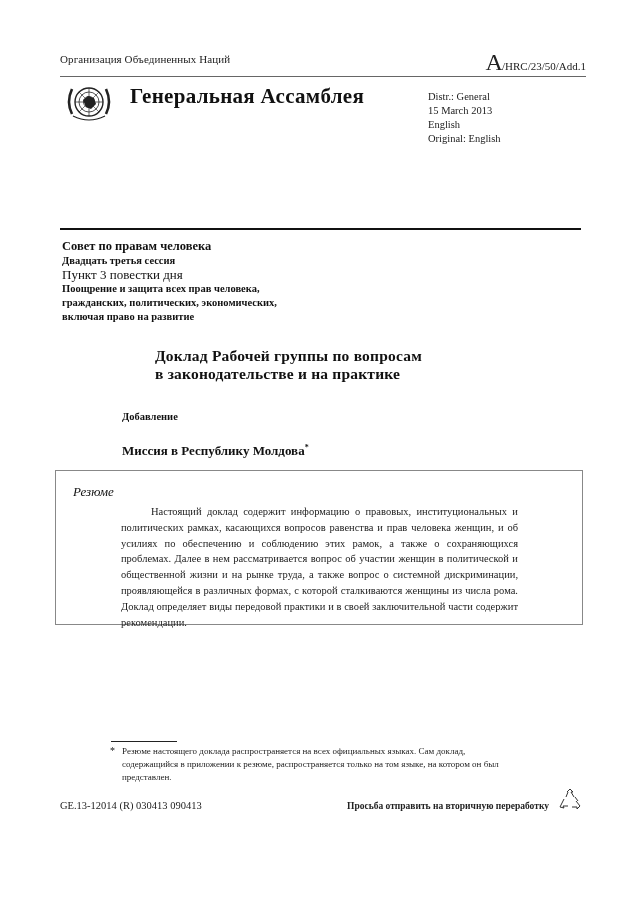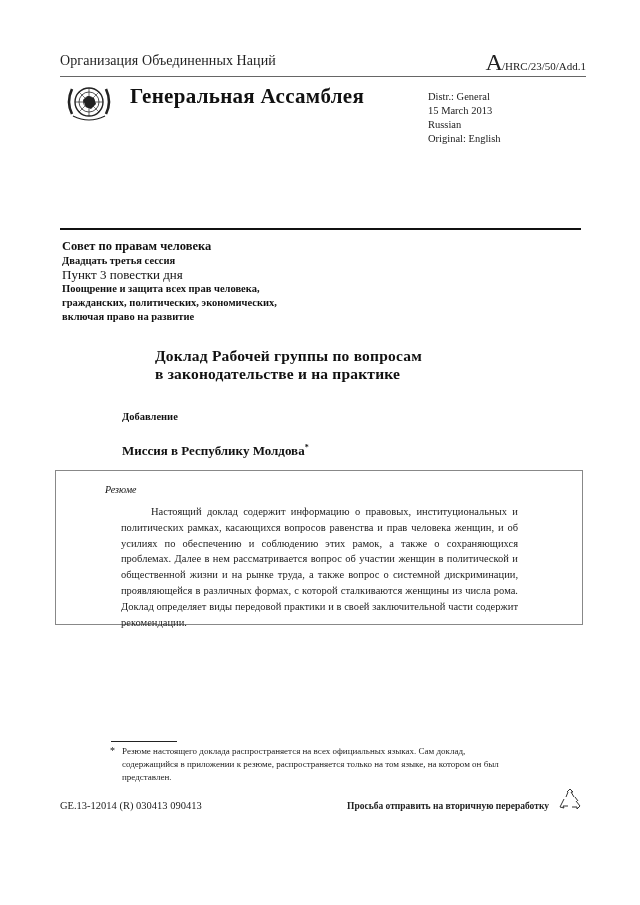--- a/index.html
+++ b/index.html
@@ -1,36 +1,36 @@
 <!DOCTYPE html>
 <html><head>
 <meta charset="utf-8">
 <style>
   html, body { margin: 0; padding: 0; background: #ffffff; }
   body { width: 640px; height: 905px; position: relative; overflow: hidden;
          font-family: "Liberation Serif", "DejaVu Serif", serif; color: #111; }
   .abs { position: absolute; }
-  .org-name { left: 60px; top: 53px; font-size: 14px; color: #222; letter-spacing: 0.1px; }
+  .org-name { left: 60px; top: 53px; font-size: 11px; color: #222; letter-spacing: 0.1px; }
   .symbol { right: 54px; top: 50px; font-size: 11px; color: #222; white-space: nowrap; }
   .symbol .big { font-size: 24px; line-height: 1; letter-spacing: -1px; }
   .top-rule { left: 60px; top: 76px; width: 526px; height: 0; border-top: 1.5px solid #666; }
   .emblem { left: 64px; top: 80px; width: 50px; height: 46px; }
   .assembly { left: 130px; top: 84px; font-size: 21px; font-weight: bold; letter-spacing: 0.3px; }
   .distr { left: 428px; top: 90px; font-size: 10.5px; line-height: 14px; color: #222; }
   .thick-rule { left: 60px; top: 228px; width: 521px; height: 0; border-top: 2.5px solid #111; }
   .council { left: 62px; top: 238px; font-size: 12.5px; line-height: 16px; }
   .council .bold { font-weight: bold; }
   .council .small-bold { font-weight: bold; font-size: 10.5px; line-height: 14px; }
   .council .small { font-size: 13px; line-height: 14px; }
   .report-title { left: 122px; top: 347px; font-size: 15.5px; font-weight: bold; line-height: 17.5px; letter-spacing: 0.2px; margin-left: 33px; }
   .addendum { left: 122px; top: 411px; font-size: 10.5px; font-weight: bold; }
   .mission { left: 122px; top: 443px; font-size: 13px; font-weight: bold; }
   .mission sup { font-size: 8px; }
   .summary-box { left: 55px; top: 470px; width: 528px; height: 155px; border: 1.5px solid #888; box-sizing: border-box; }
-  .summary-label { left: 73px; top: 484px; font-size: 10px; font-style: italic; margin-left: 32px; }
+  .summary-label { left: 73px; top: 484px; font-size: 13px; font-style: italic; }
   .summary-text { left: 121px; top: 504px; width: 397px; font-size: 10.5px; line-height: 15.8px; text-align: justify; text-indent: 30px; color: #222; }
   .fn-rule { left: 111px; top: 741px; width: 66px; height: 0; border-top: 1px solid #222; }
   .fn-mark { left: 110px; top: 745px; font-size: 10px; }
   .fn-text { left: 122px; top: 745px; width: 400px; font-size: 9px; line-height: 13px; color: #222; }
   .job-number { left: 60px; top: 800px; font-size: 10.5px; color: #222; }
   .recycle-text { left: 347px; top: 801px; font-size: 9.5px; font-weight: bold; color: #222; }
   .recycle-icon { left: 559px; top: 788px; width: 22px; height: 22px; }
 </style>
 </head>
 <body>
@@ -53,21 +53,21 @@
     <path d="M9 36 Q25 44 41 36" stroke-width="1.2"></path>
   </g>
   <path d="M19 20 L24 16 L30 18 L32 24 L27 29 L22 27 Z" fill="#222"></path>
 </svg>
 
 <div class="abs assembly">Генеральная Ассамблея</div>
 
 <div class="abs distr">
   <div>Distr.: General</div>
   <div>15 March 2013</div>
-  <div>Russian</div>
+  <div>English</div>
   <div>Original: English</div>
 </div>
 
 <div class="abs thick-rule"></div>
 
 <div class="abs council">
   <div class="bold">Совет по правам человека</div>
   <div class="small-bold">Двадцать третья сессия</div>
   <div class="small">Пункт 3 повестки дня</div>
   <div class="small-bold">Поощрение и защита всех прав человека,</div>

